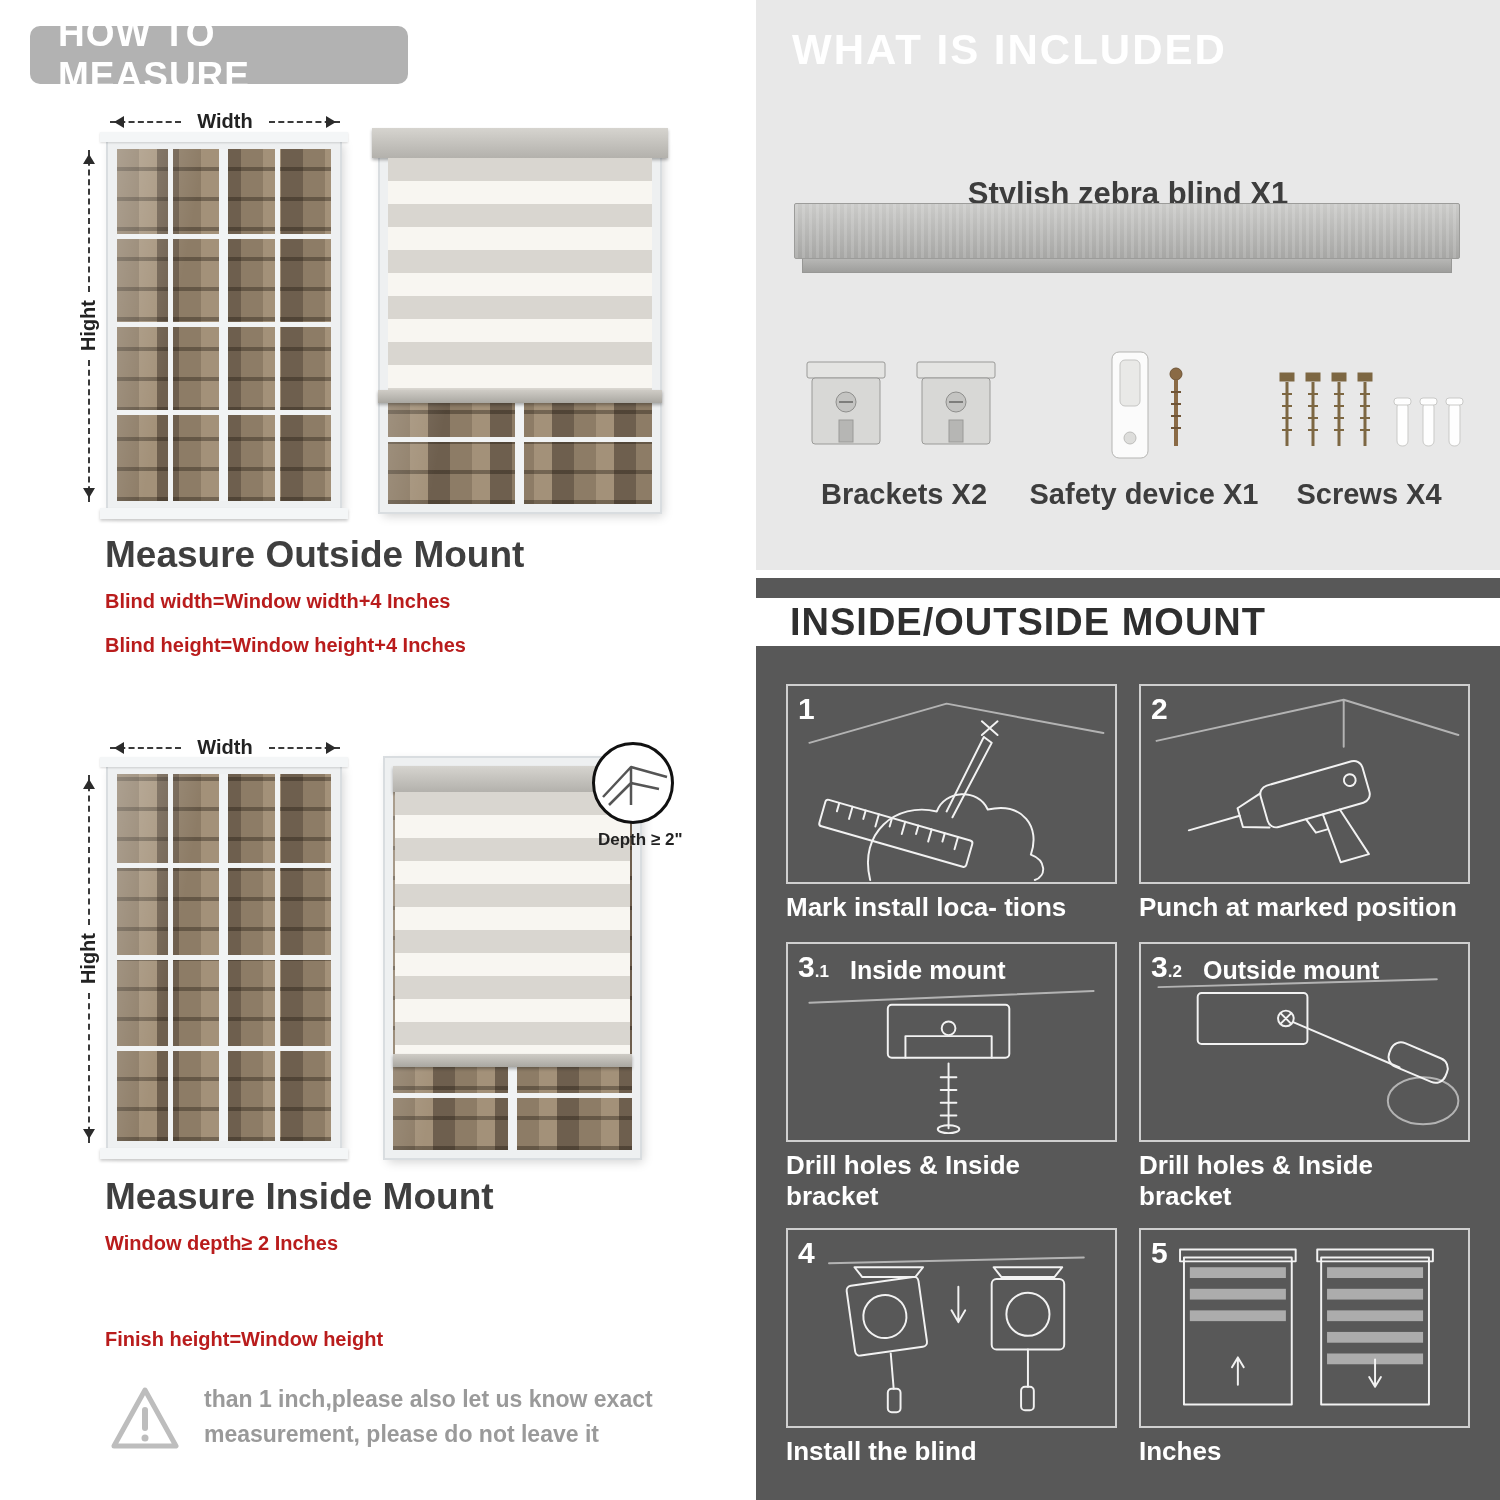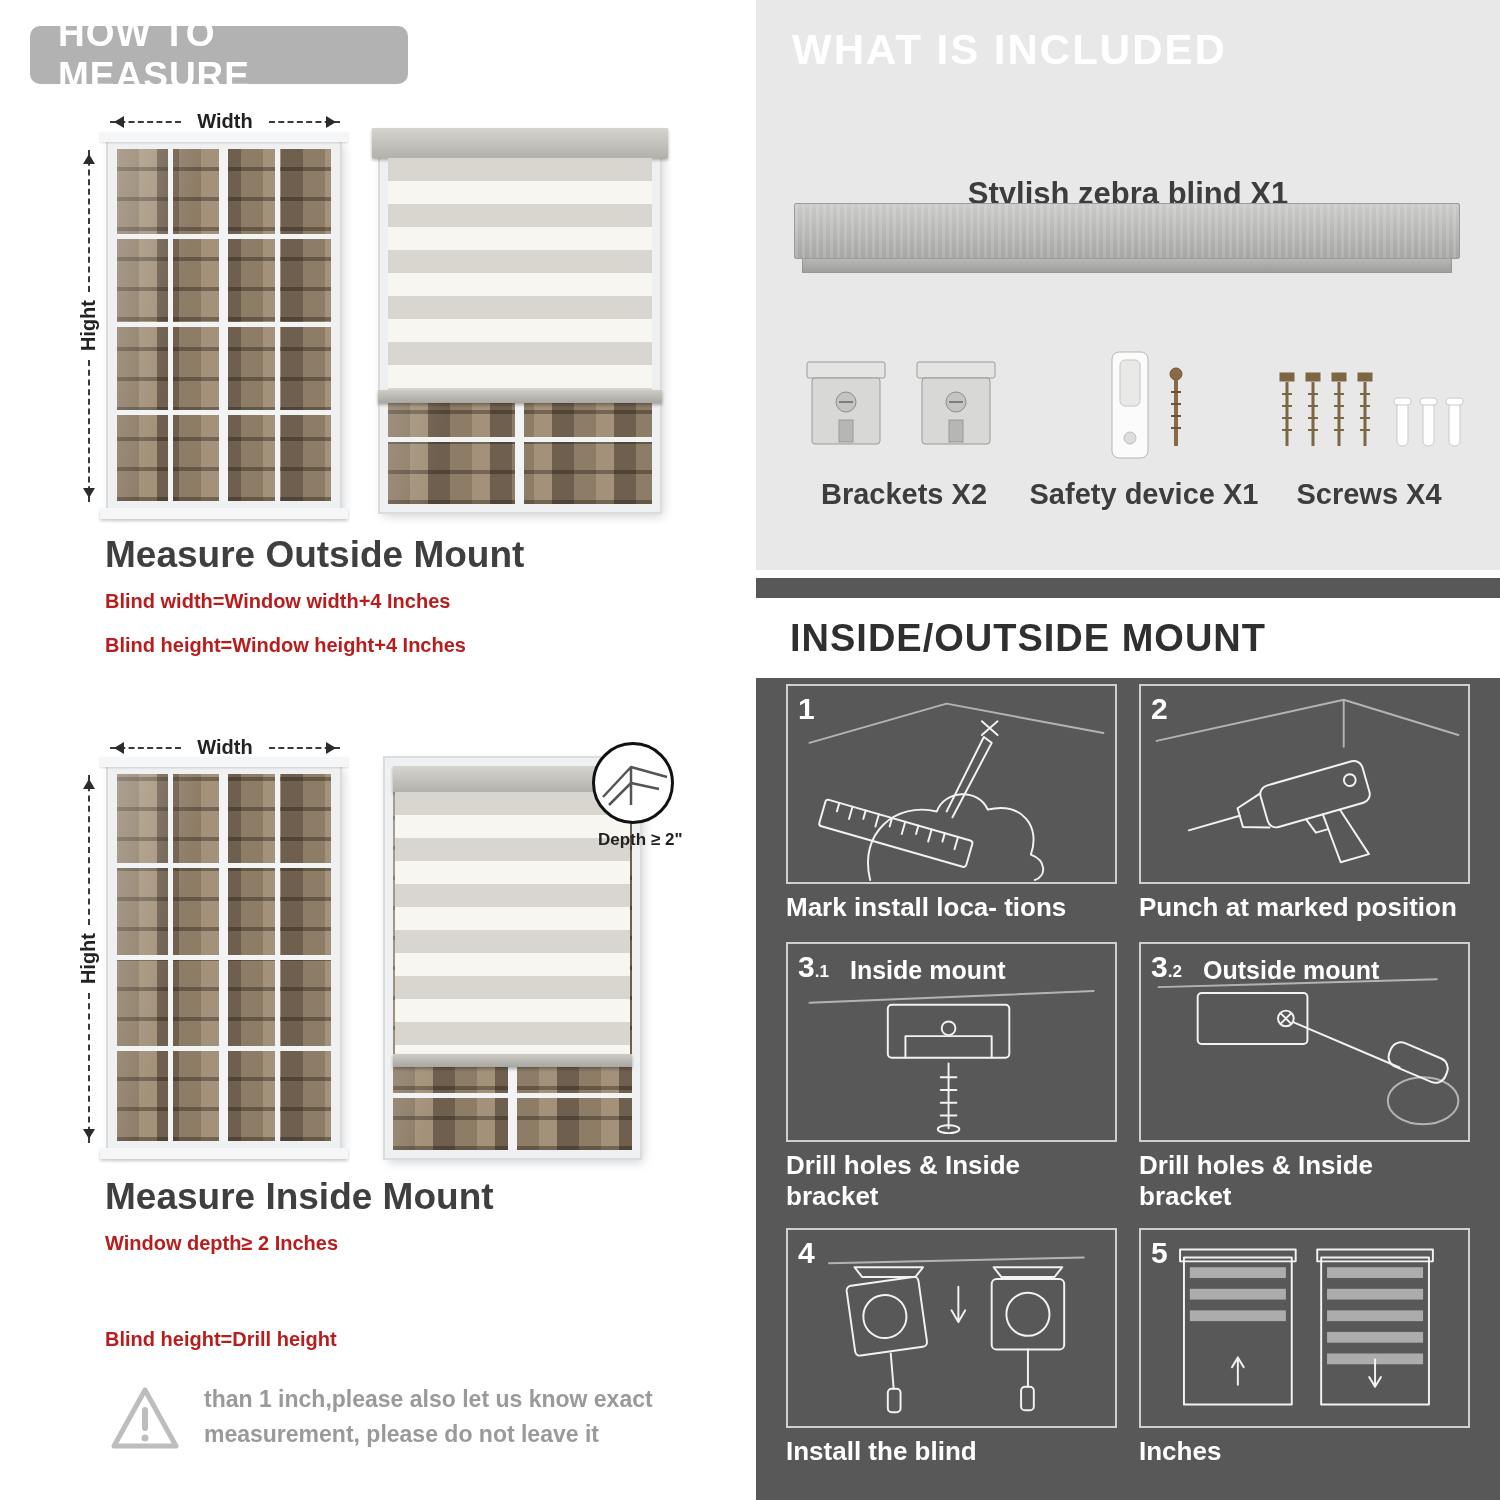--- a/index.html
+++ b/index.html
@@ -67,21 +67,21 @@
       linear-gradient(#cbcbc9,#a6a6a4);
     border:1px solid #9c9c9a; border-radius:2px; }
   .cassette-product-lip { position:absolute; left:46px; right:48px; top:259px; height:14px;
     background:linear-gradient(#b7b7b5,#9e9e9c); border:1px solid #979795; border-top:none; }
   .items-row { position:absolute; left:26px; right:26px; top:324px; display:flex; justify-content:flex-end; }
   .item { text-align:center; }
   .item-art { height:140px; display:flex; align-items:flex-end; justify-content:center; }
   .item-label { margin-top:14px; font-size:29px; font-weight:bold; color:#3d3d3d; }
   
   .mount { position:absolute; left:0; right:0; top:578px; height:922px; background:#585858; }
-  .mount-header-band { position:absolute; left:0; right:0; top:20px; height:80px; background:#fff;
+  .mount-header-band { position:absolute; left:0; right:0; top:20px; height:48px; background:#fff;
     display:flex; align-items:center; padding-left:34px; font-size:38px; font-weight:bold; color:#2f2f2f; letter-spacing:1px; }
   .panels { position:absolute; left:30px; right:30px; top:106px; display:grid; grid-template-columns:1fr 1fr; column-gap:22px; }
   .step { margin-bottom:16px; }
   .step-box { position:relative; height:200px; border:2px solid #cfcfcf; }
   .step-num { position:absolute; top:6px; left:10px; color:#fff; font-weight:bold; font-size:30px; }
   .step-num .sub { font-size:17px; }
   .step-inline-label { position:absolute; top:12px; left:62px; color:#fff; font-weight:bold; font-size:25px; }
   .step-caption { margin-top:8px; color:#fff; font-weight:bold; font-size:26px; min-height:34px; }
   .art { position:absolute; inset:0; width:100%; height:100%; }
   .art path, .art line, .art rect, .art circle, .art ellipse, .art polyline {
@@ -174,21 +174,21 @@
 
   <div class="depth-circle" style="left:592px; top:742px;">
     <svg viewBox="0 0 82 82" width="82" height="82">
       <path d="M8 52 L36 22 L72 32 M36 22 L36 60 M14 60 L36 38 L64 44" stroke="#555" stroke-width="2.5" fill="none" stroke-linejoin="round"></path>
     </svg>
   </div>
   <div class="depth-label" style="left:598px; top:830px;">Depth ≥ 2"</div>
 
   <div class="sec-title" style="left:105px; top:1176px;">Measure Inside Mount</div>
   <div class="rule" style="left:105px; top:1232px;">Window depth≥ 2 Inches</div>
-  <div class="rule" style="left:105px; top:1328px;">Blind height=Drill height</div>
+  <div class="rule" style="left:105px; top:1328px;">Finish height=Window height</div>
 
   <div class="note-wrap">
     <svg width="74" height="74" viewBox="0 0 74 74">
       <path d="M37 8 L68 64 L6 64 Z" fill="none" stroke="#bdbdbd" stroke-width="5" stroke-linejoin="round"></path>
       <line x1="37" y1="28" x2="37" y2="46" stroke="#bdbdbd" stroke-width="6" stroke-linecap="round"></line>
       <circle cx="37" cy="56" r="3.5" fill="#bdbdbd"></circle>
     </svg>
     <div class="note-text">
       <div>than 1 inch,please also let us know exact</div>
       <div>measurement, please do not leave it</div>

